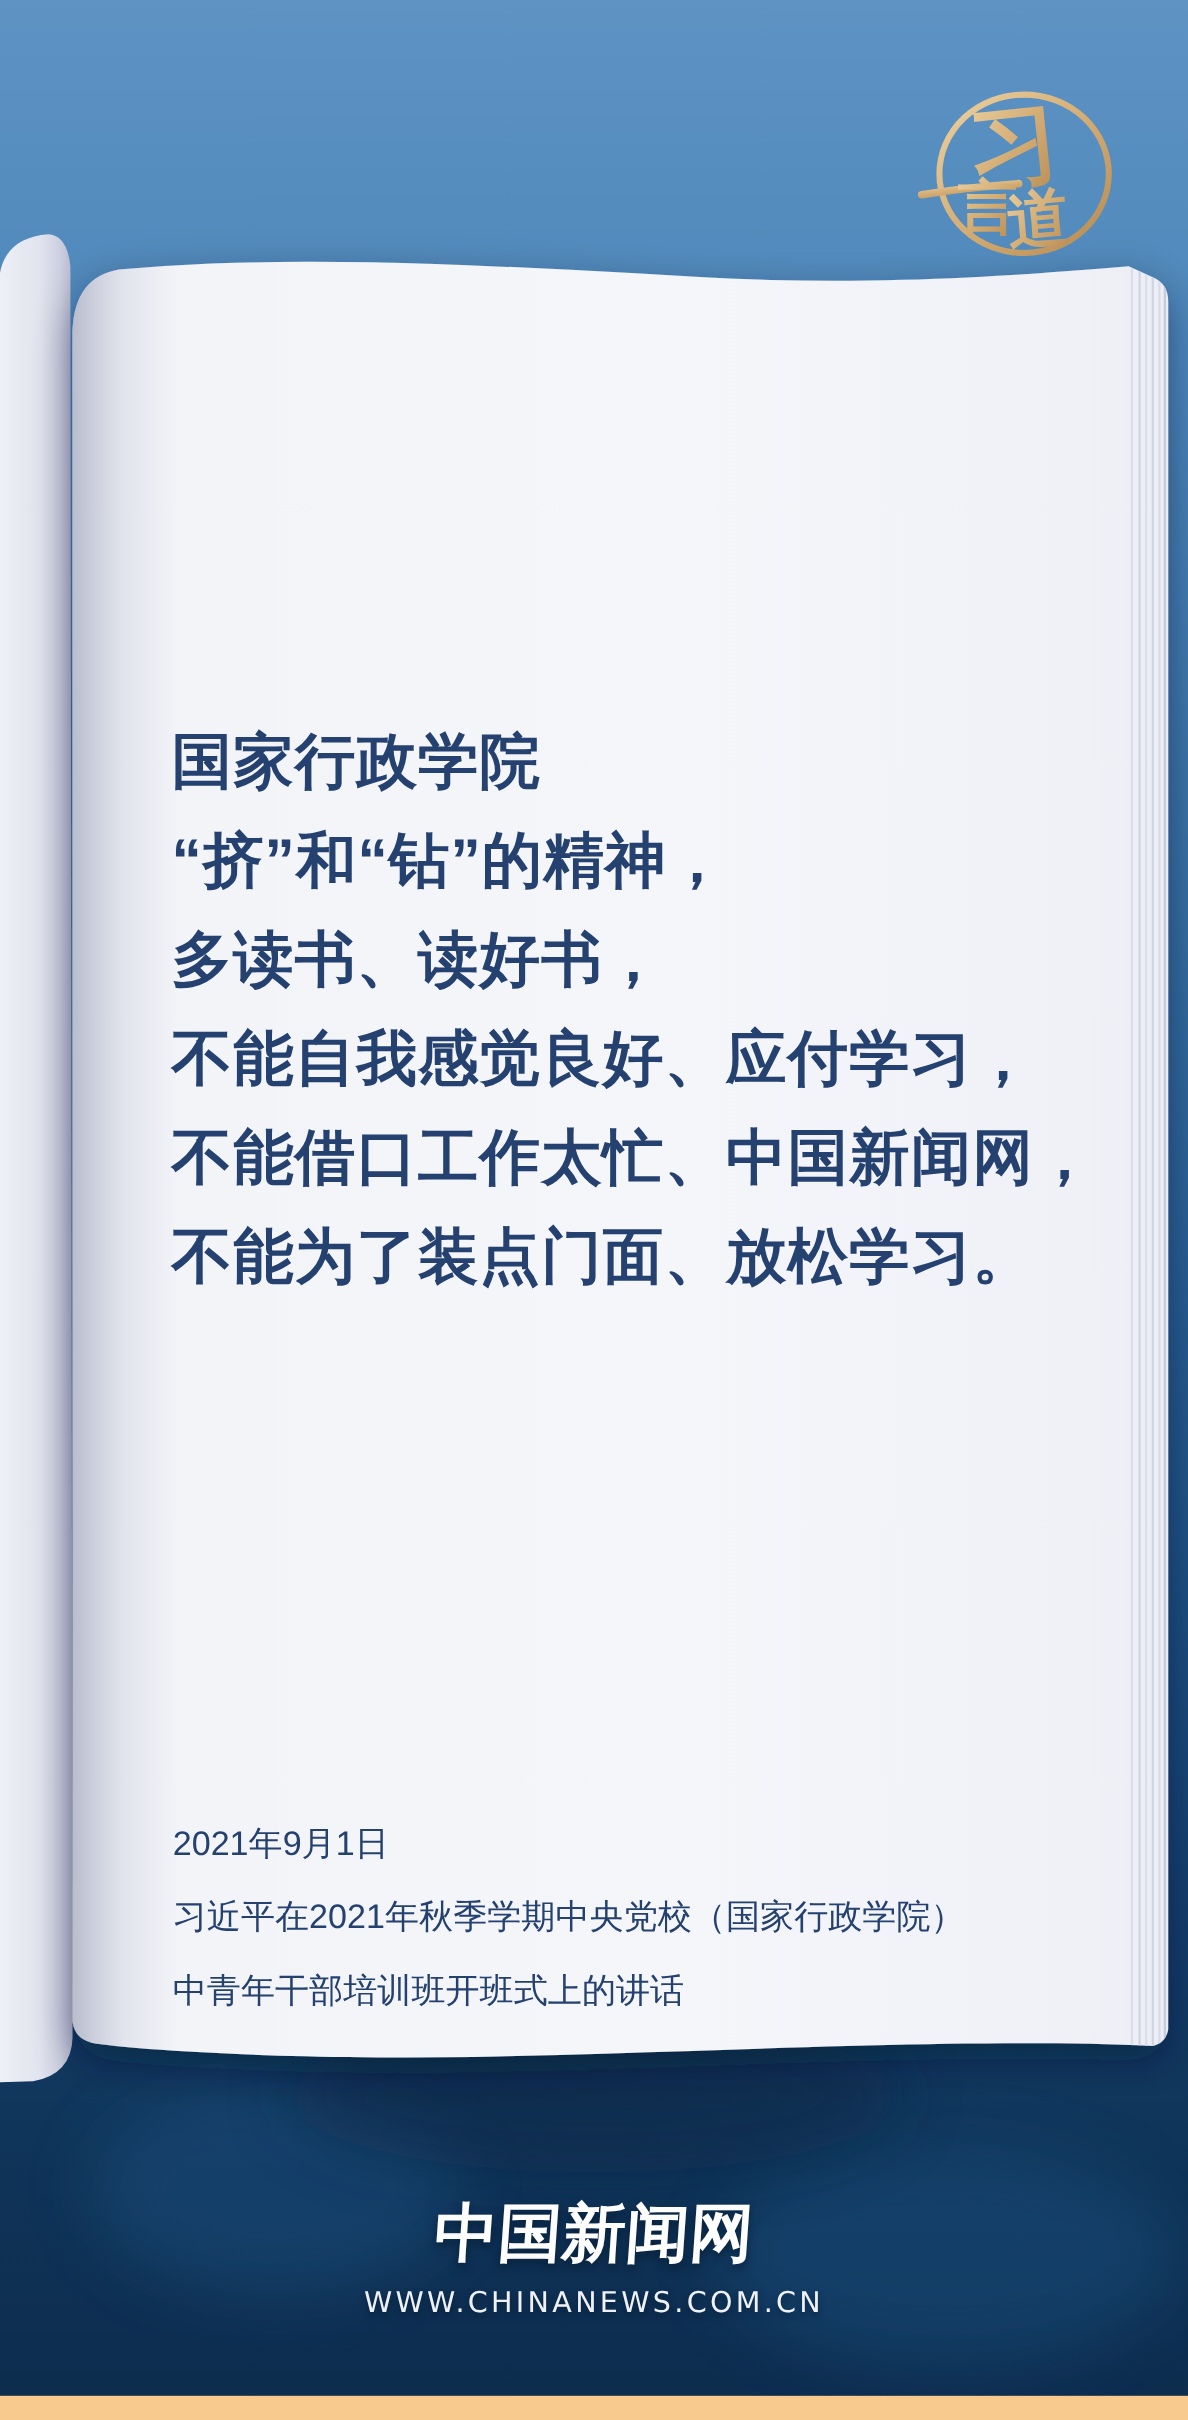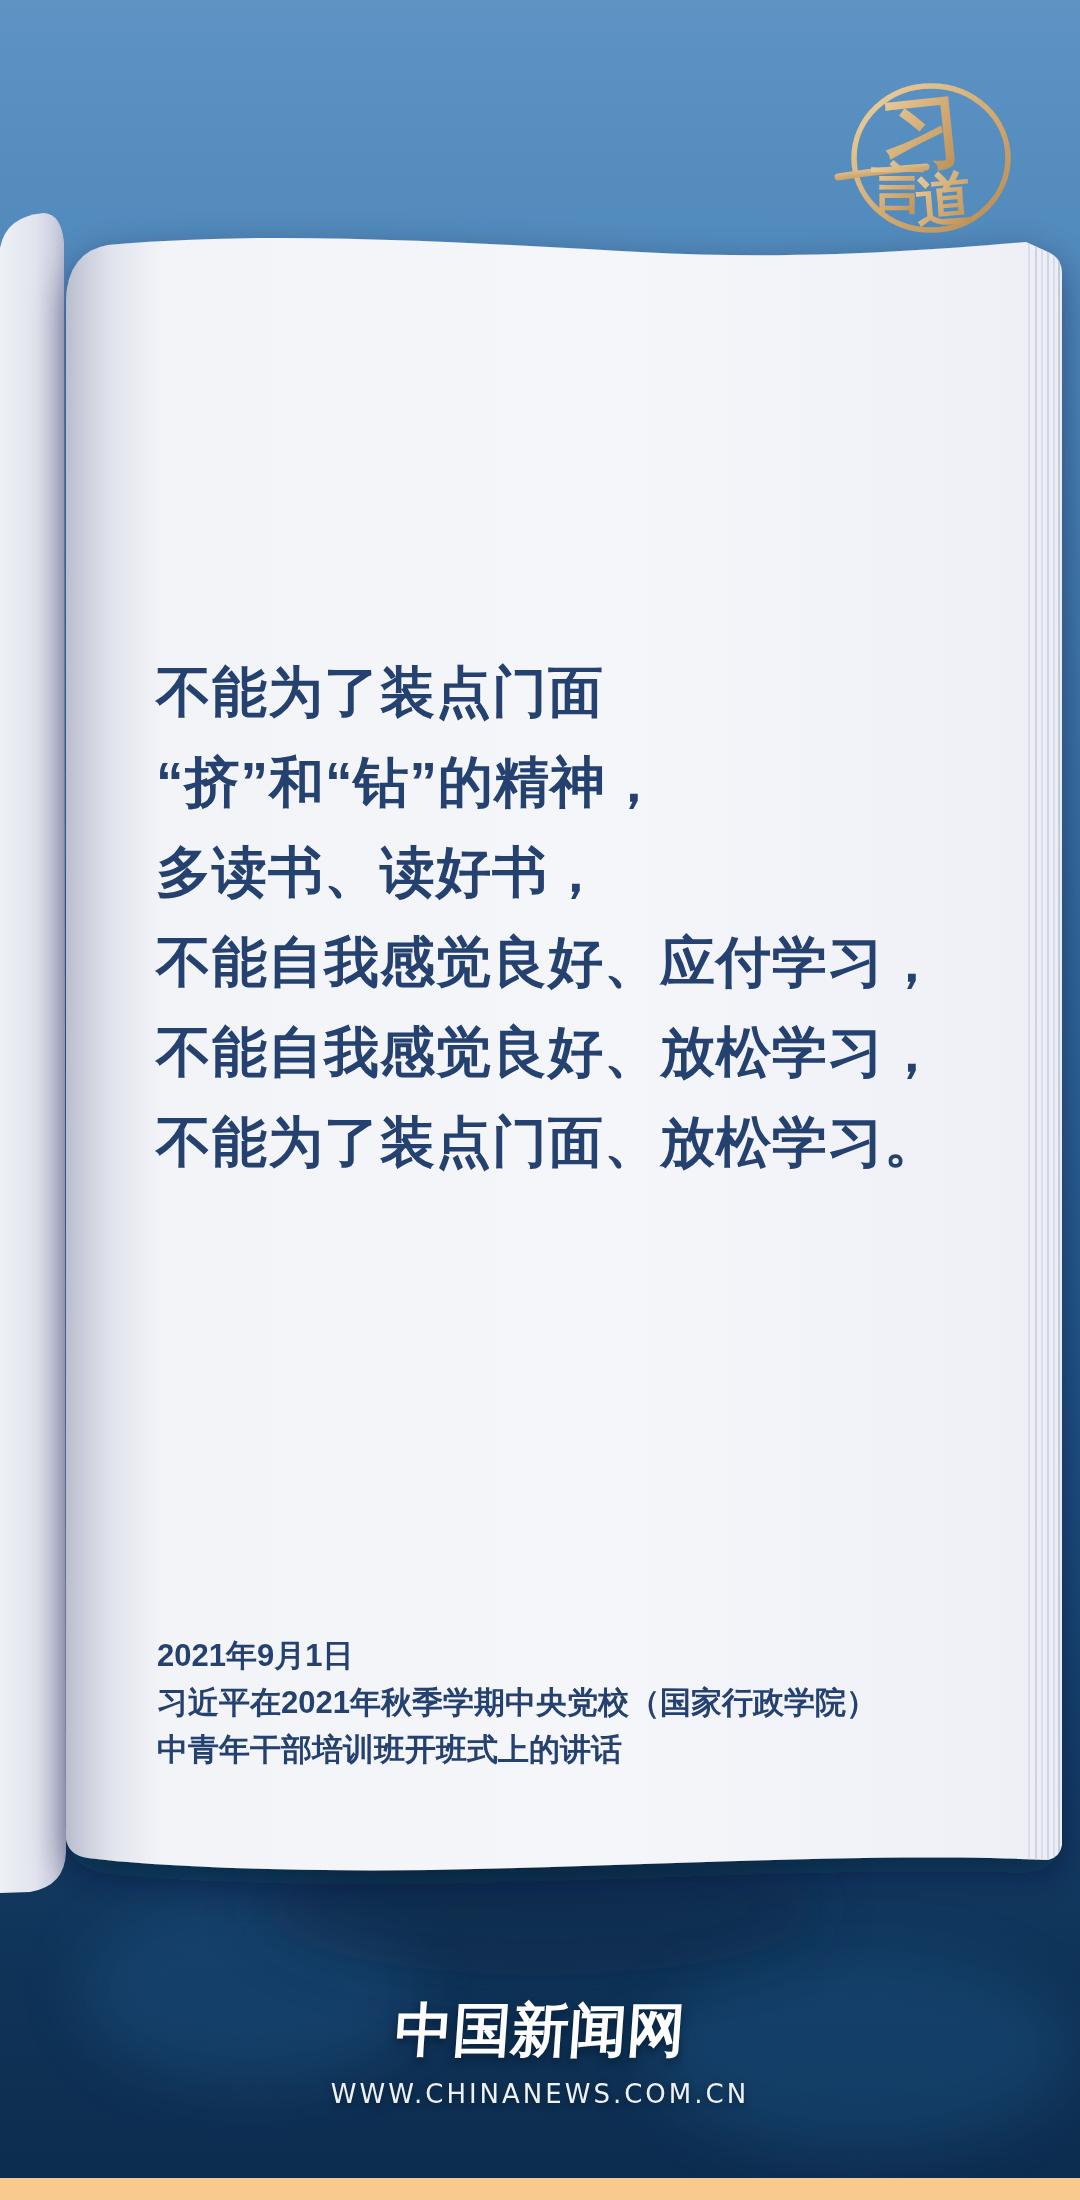--- a/index.html
+++ b/index.html
@@ -39,24 +39,25 @@
     color: #24416f;
     white-space: nowrap;
   }
   .attribution-block {
     position: absolute;
     left: 157px;
     top: 1632px;
   }
   .attribution-line {
     font-size: 31px;
-    font-weight: 700;
+    font-weight: 400;
     line-height: 47px;
     color: #24416f;
     white-space: nowrap;
+    margin-top: 20px;
   }
   .footer-logo {
     position: absolute;
     left: 0;
     right: 0;
     top: 1992px;
     text-align: center;
   }
   .footer-title {
     font-family: "DejaVu Serif", serif;
@@ -176,25 +177,25 @@
     <g>
       <ellipse cx="931" cy="158" rx="77" ry="72" fill="none" stroke="url(#goldGrad)" stroke-width="5.5"></ellipse>
       <path d="M 838 177 Q 882 170 926 167" fill="none" stroke="url(#goldGrad)" stroke-width="7" stroke-linecap="round"></path>
       <text class="seal-char" x="922" y="160" font-size="82" text-anchor="middle" fill="url(#goldGrad)" transform="rotate(-6 922 130)">习</text>
       <text class="seal-char" x="898" y="207" font-size="54" text-anchor="middle" fill="url(#goldGrad)">言</text>
       <text class="seal-char" x="944" y="219" font-size="58" text-anchor="middle" fill="url(#goldGrad)" transform="rotate(-5 944 195)">道</text>
     </g>
   </svg>
 
   <div class="quote-block">
-    <div class="quote-line">不能为了装点门面</div>
+    <div class="quote-line">国家行政学院</div>
     <div class="quote-line">“挤”和“钻”的精神，</div>
     <div class="quote-line">多读书、读好书，</div>
     <div class="quote-line">不能自我感觉良好、应付学习，</div>
-    <div class="quote-line">不能自我感觉良好、放松学习，</div>
+    <div class="quote-line">不能借口工作太忙、中国新闻网，</div>
     <div class="quote-line">不能为了装点门面、放松学习。</div>
   </div>
 
   <div class="attribution-block">
     <div class="attribution-line">2021年9月1日</div>
     <div class="attribution-line">习近平在2021年秋季学期中央党校（国家行政学院）</div>
     <div class="attribution-line">中青年干部培训班开班式上的讲话</div>
   </div>
 
   <div class="footer-logo">

